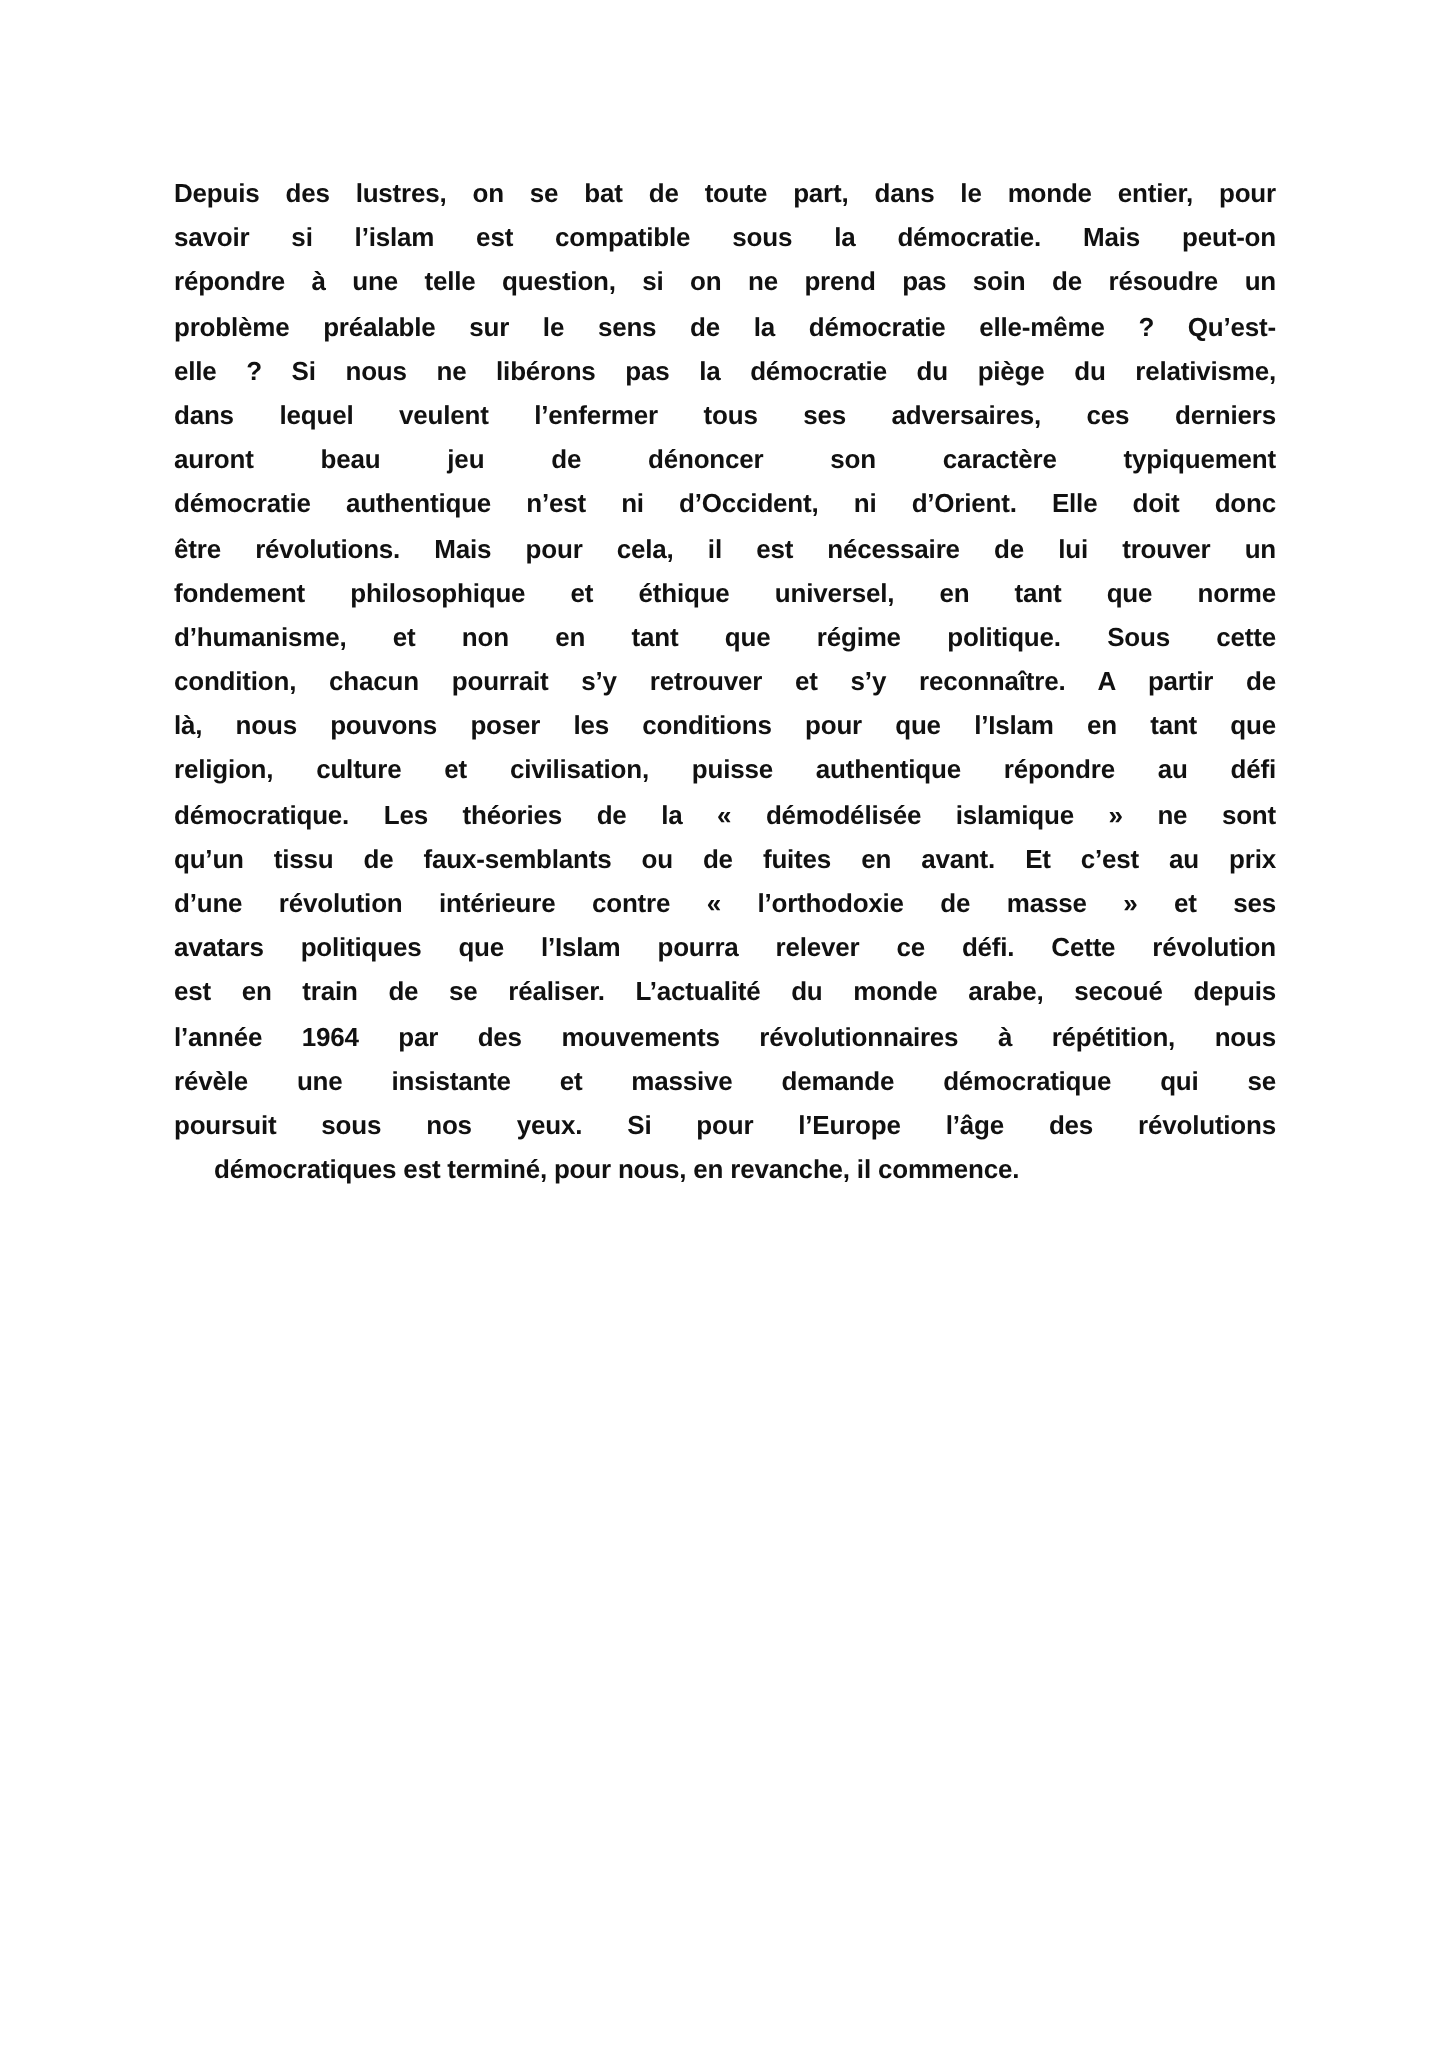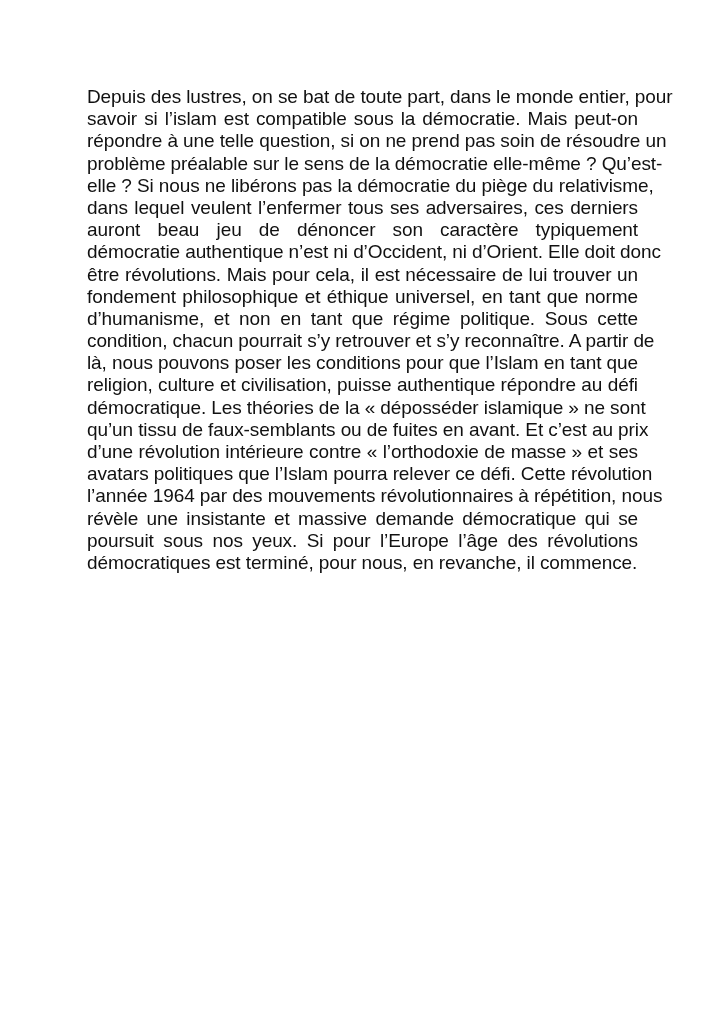--- a/index.html
+++ b/index.html
@@ -20,34 +20,36 @@
     width: 724px;
     height: 1024px;
     background: #ffffff;
   }
   .text-block {
     position: absolute;
     left: 87px;
     top: 86px;
     width: 551px;
     font-family: "Liberation Sans", sans-serif;
-    font-size: 19px;
+    font-size: 13px;
     line-height: 22.2px;
     color: #111111;
     letter-spacing: -0.1px;
+    font-weight: bold;
   }
   .line {
     display: block;
     white-space: nowrap;
     text-align: justify;
     text-align-last: justify;
     height: 22.2px;
   }
   .line.last {
     text-align-last: left;
+    margin-left: 20px;
   }
 </style>
 </head>
 <body>
 
 <div class="page">
   <div class="text-block">
     <span class="line">Depuis des lustres, on se bat de toute part, dans le monde entier, pour</span>
     <span class="line">savoir si l’islam est compatible sous la démocratie. Mais peut-on</span>
     <span class="line">répondre à une telle question, si on ne prend pas soin de résoudre un</span>
@@ -55,22 +57,23 @@
     <span class="line">elle ? Si nous ne libérons pas la démocratie du piège du relativisme,</span>
     <span class="line">dans lequel veulent l’enfermer tous ses adversaires, ces derniers</span>
     <span class="line">auront beau jeu de dénoncer son caractère typiquement</span>
     <span class="line">démocratie authentique n’est ni d’Occident, ni d’Orient. Elle doit donc</span>
     <span class="line">être révolutions. Mais pour cela, il est nécessaire de lui trouver un</span>
     <span class="line">fondement philosophique et éthique universel, en tant que norme</span>
     <span class="line">d’humanisme, et non en tant que régime politique. Sous cette</span>
     <span class="line">condition, chacun pourrait s’y retrouver et s’y reconnaître. A partir de</span>
     <span class="line">là, nous pouvons poser les conditions pour que l’Islam en tant que</span>
     <span class="line">religion, culture et civilisation, puisse authentique répondre au défi</span>
-    <span class="line">démocratique. Les théories de la « déposséder islamique » ne sont</span>
+    <span class="line">démocratique. Les théories de la « démodélisée islamique » ne sont</span>
     <span class="line">qu’un tissu de faux-semblants ou de fuites en avant. Et c’est au prix</span>
     <span class="line">d’une révolution intérieure contre « l’orthodoxie de masse » et ses</span>
     <span class="line">avatars politiques que l’Islam pourra relever ce défi. Cette révolution</span>
+    <span class="line">est en train de se réaliser. L’actualité du monde arabe, secoué depuis</span>
     <span class="line">l’année 1964 par des mouvements révolutionnaires à répétition, nous</span>
     <span class="line">révèle une insistante et massive demande démocratique qui se</span>
     <span class="line">poursuit sous nos yeux. Si pour l’Europe l’âge des révolutions</span>
     <span class="line last">démocratiques est terminé, pour nous, en revanche, il commence.</span>
   </div>
 </div>
 
 </body></html>

